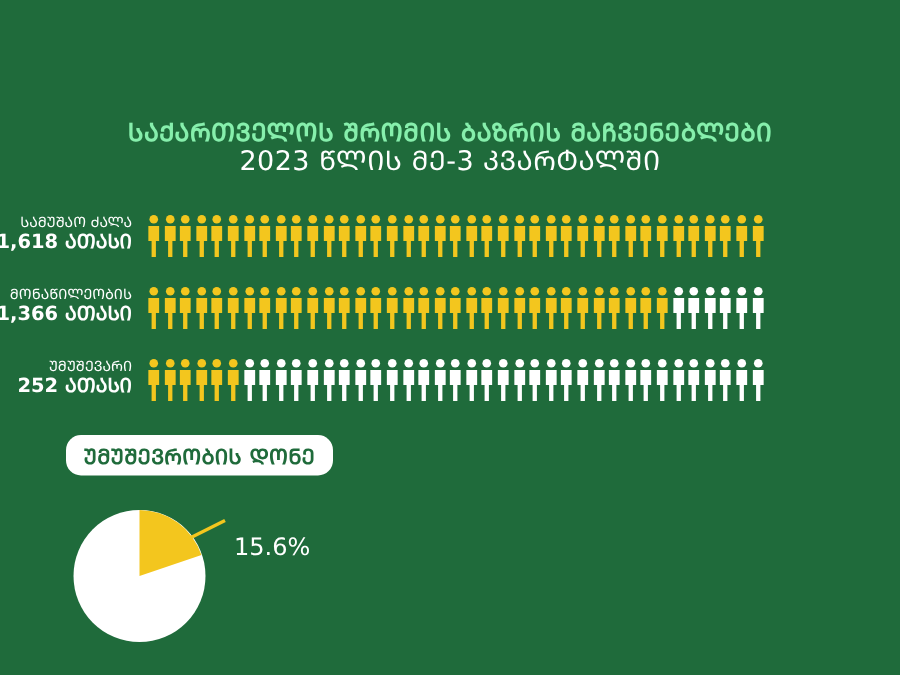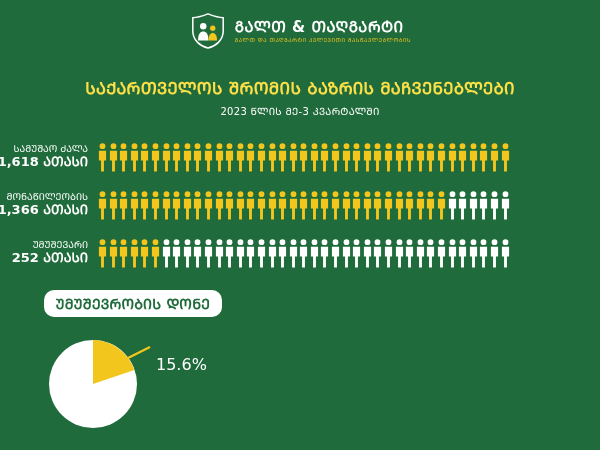--- a/index.html
+++ b/index.html
@@ -22,25 +22,25 @@
   .logo-title{
     color:#ffffff;font-size:15px;font-weight:bold;letter-spacing:.5px;line-height:1.1;
   }
   .logo-sub{
     color:#f3c61e;font-size:5.5px;letter-spacing:.6px;line-height:1.1;margin-top:2px;
   }
 
   
   .title{
     position:absolute;left:0;top:76px;width:600px;text-align:center;
-    color:#fde047;font-size:16.5px;font-weight:bold;letter-spacing:.3px;
+    color:#86efac;font-size:16.5px;font-weight:bold;letter-spacing:.3px;
   }
   .subtitle{
-    position:absolute;left:0;top:104px;width:600px;text-align:center;
-    color:#ffffff;font-size:10px;letter-spacing:.3px;
+    position:absolute;left:0;top:94px;width:600px;text-align:center;
+    color:#ffffff;font-size:18px;letter-spacing:.3px;
   }
 
   
   .rows{position:absolute;left:0;top:133px;width:600px;height:150px;}
   .row{position:relative;height:48px;display:flex;align-items:center;}
   .row-labels{
     width:96px;text-align:right;padding-right:8px;box-sizing:border-box;
     display:flex;flex-direction:column;justify-content:center;align-items:flex-end;
   }
   .row-name{color:#ffffff;font-size:9.5px;line-height:1.25;white-space:nowrap;margin-left:9px;}
@@ -62,33 +62,20 @@
     position:absolute;color:#ffffff;font-size:16px;font-weight:normal;white-space:nowrap;
   }
   .pie-label.l1{left:118px;top:26px;}
   .pie-label.l2{left:128px;top:48px;}
 </style>
 </head>
 <body>
 
 <div class="page">
 
-  <div class="header">
-    <svg class="logo-mark" viewBox="0 0 40 40">
-      <path d="M20 2 C12 5 6 6 4 6 L4 20 C4 30 12 36 20 38 C28 36 36 30 36 20 L36 6 C34 6 28 5 20 2 Z" fill="none" stroke="#ffffff" stroke-width="1.6"></path>
-      <circle cx="15" cy="15" r="3.4" fill="#ffffff"></circle>
-      <path d="M9.5 30 C9.5 23 12 20.5 15 20.5 C18 20.5 20.5 23 20.5 30 Z" fill="#ffffff"></path>
-      <circle cx="25" cy="17" r="2.8" fill="#f3c61e"></circle>
-      <path d="M20.5 30 C20.5 24 22.5 22 25 22 C27.5 22 29.5 24 29.5 30 Z" fill="#f3c61e"></path>
-    </svg>
-    <div class="logo-text">
-      <div class="logo-title">ᲒᲐᲚᲗ &amp; ᲗᲐᲦᲒᲐᲠᲢᲘ</div>
-      <div class="logo-sub">ᲒᲐᲚᲗ ᲓᲐ ᲗᲐᲦᲒᲐᲠᲢᲘ ᲙᲕᲚᲔᲕᲘᲗᲘ ᲛᲐᲡᲬᲐᲕᲚᲔᲑᲚᲝᲑᲘᲡ</div>
-    </div>
-  </div>
 
   <div class="title">ᲡᲐᲥᲐᲠᲗᲕᲔᲚᲝᲡ ᲨᲠᲝᲛᲘᲡ ᲑᲐᲖᲠᲘᲡ ᲛᲐᲩᲕᲔᲜᲔᲑᲚᲔᲑᲘ</div>
   <div class="subtitle">2023 ᲬᲚᲘᲡ ᲛᲔ-3 ᲙᲕᲐᲠᲢᲐᲚᲨᲘ</div>
 
   <div class="rows">
 
     <div class="row">
       <div class="row-labels">
         <div class="row-name">ᲡᲐᲛᲣᲨᲐᲝ ᲫᲐᲚᲐ</div>
         <div class="row-value">1,618 ᲐᲗᲐᲡᲘ</div>

